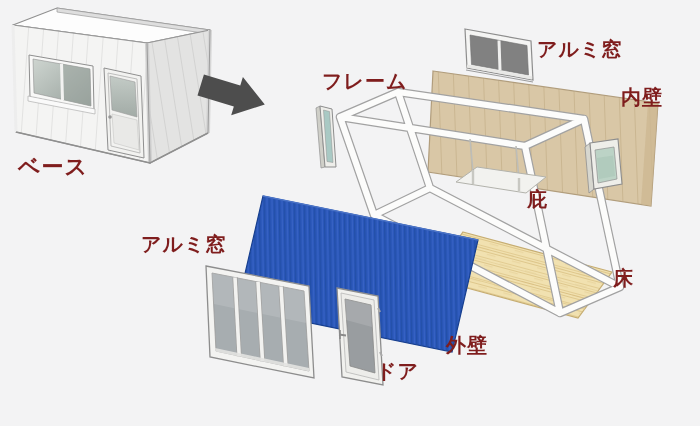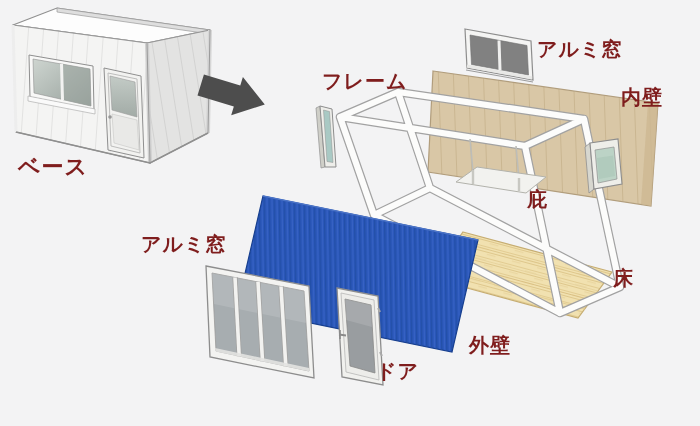--- a/index.html
+++ b/index.html
@@ -195,15 +195,15 @@
 </svg>
 
 <div class="lbl" style="left:322px;top:70px;">フレーム</div>
 <div class="lbl big" style="left:18px;top:155px;">ベース</div>
 <div class="lbl" style="left:537px;top:38px;">アルミ窓</div>
 <div class="lbl" style="left:621px;top:86px;">内壁</div>
 <div class="lbl" style="left:527px;top:188px;">庇</div>
 <div class="lbl" style="left:613px;top:267px;">床</div>
 <div class="lbl" style="left:141px;top:233px;">アルミ窓</div>
 <div class="lbl" style="left:376px;top:360px;">ドア</div>
-<div class="lbl" style="left:469px;top:334px;text-align:center;">外壁</div>
+<div class="lbl" style="left:446px;top:334px;text-align:center;">外壁</div>
 
 </div>
 
 </body></html>

